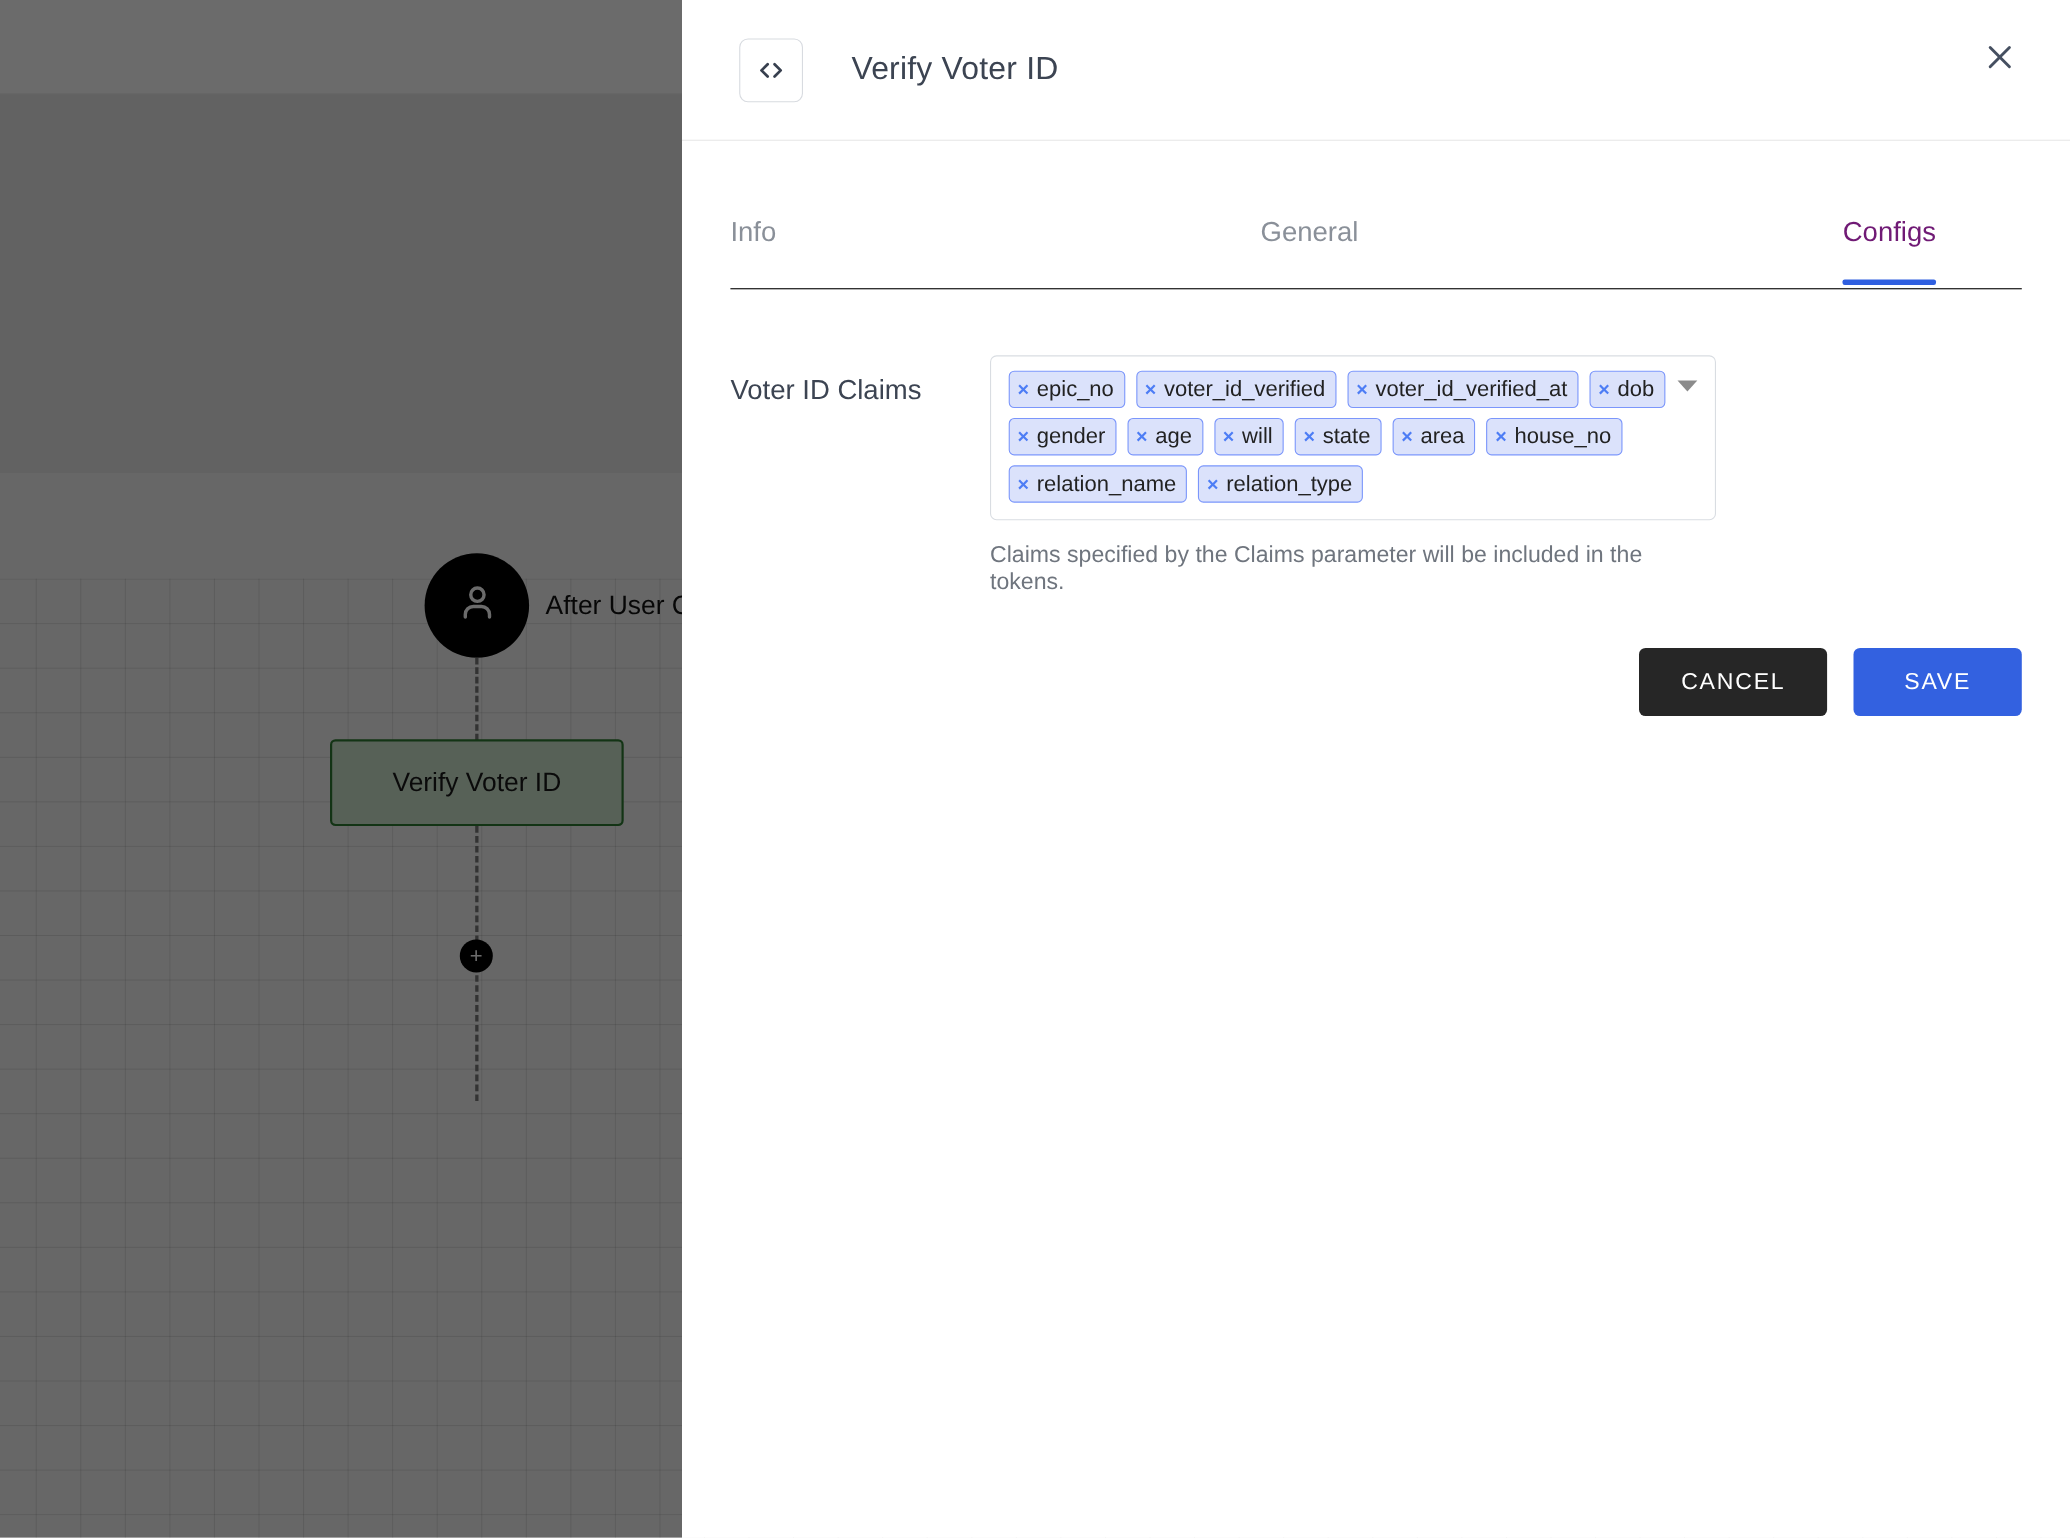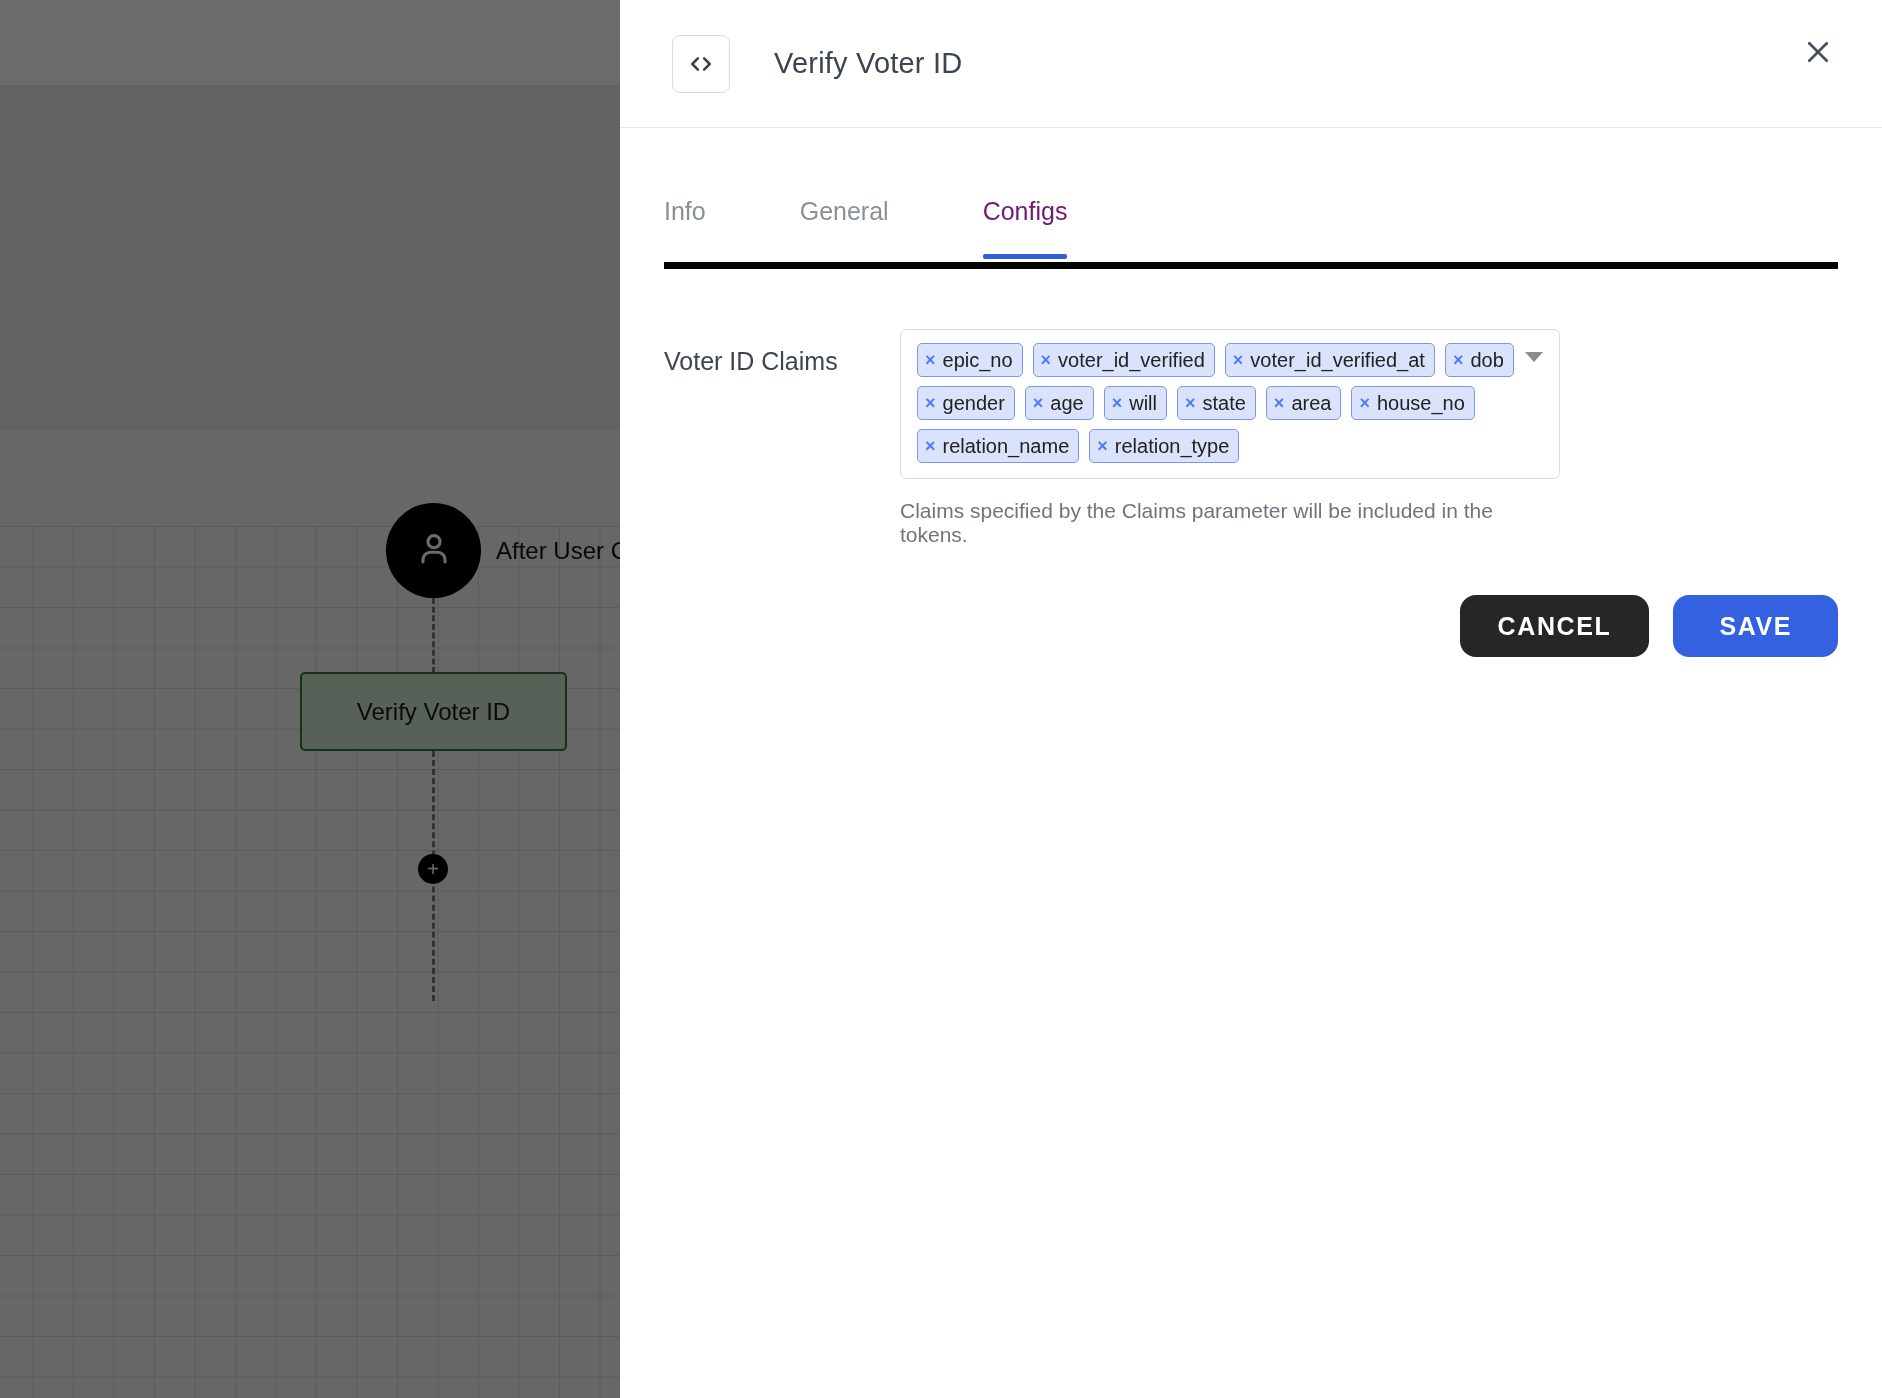--- a/index.html
+++ b/index.html
@@ -185,24 +185,25 @@
     color: #454f60;
   }
 
   
   .tabs {
     position: relative;
     margin: 0 44px 0 44px;
     height: 98px;
     display: flex;
     align-items: center;
-    gap: 16px;
-    border-bottom: 7px solid #000000;
+    gap: 0px;
+    border-bottom: 1px solid #000000;
     padding-top: 36px;
     box-sizing: content-box;
+    justify-content: space-between;
   }
   .tab {
     font-size: 25px;
     color: #8a9099;
     padding: 0 0 32px 0;
     margin-right: 78px;
     cursor: pointer;
     position: relative;
     top: 14px;
   }
@@ -297,23 +298,23 @@
 
   
   .actions {
     display: flex;
     justify-content: flex-end;
     padding: 48px 44px 0 44px;
     gap: 24px;
   }
   .btn {
     border: none;
-    border-radius: 16px;
-    font-size: 25px;
-    font-weight: bold;
+    border-radius: 6px;
+    font-size: 21px;
+    font-weight: normal;
     letter-spacing: 1.6px;
     height: 62px;
     padding: 0 38px;
     cursor: pointer;
     font-family: "Liberation Sans", sans-serif;
   }
   .btn-cancel {
     background: #262626;
     color: #ffffff;
   }

